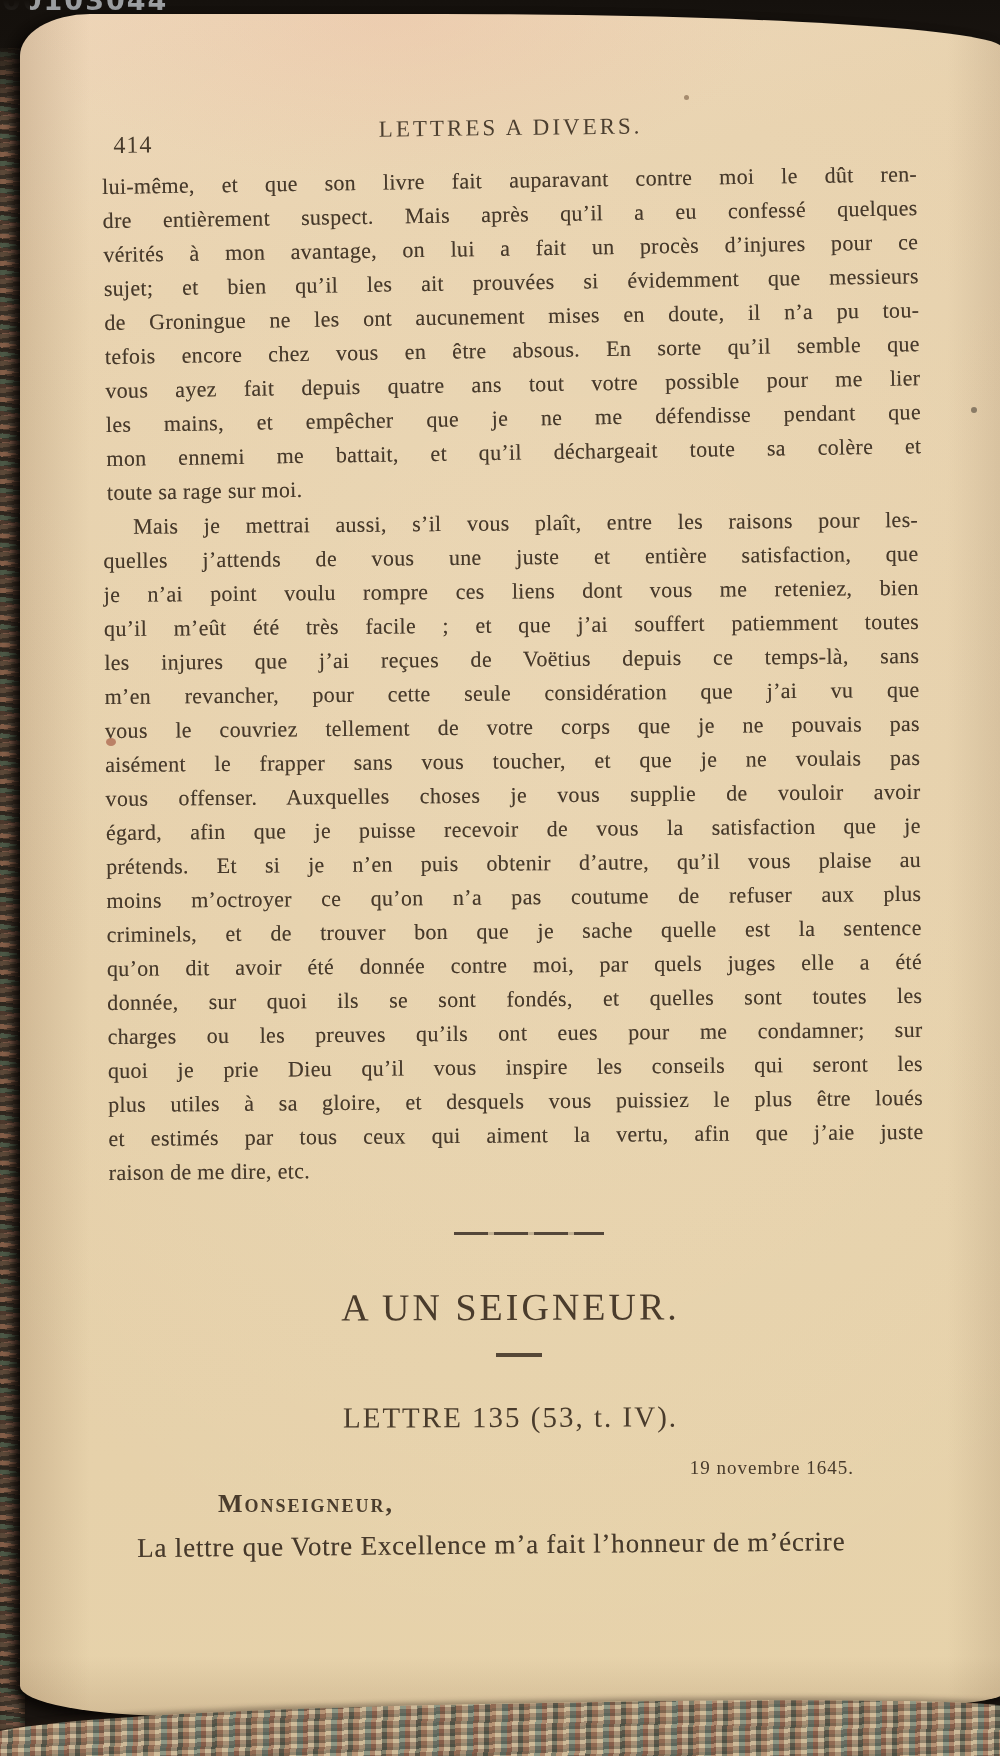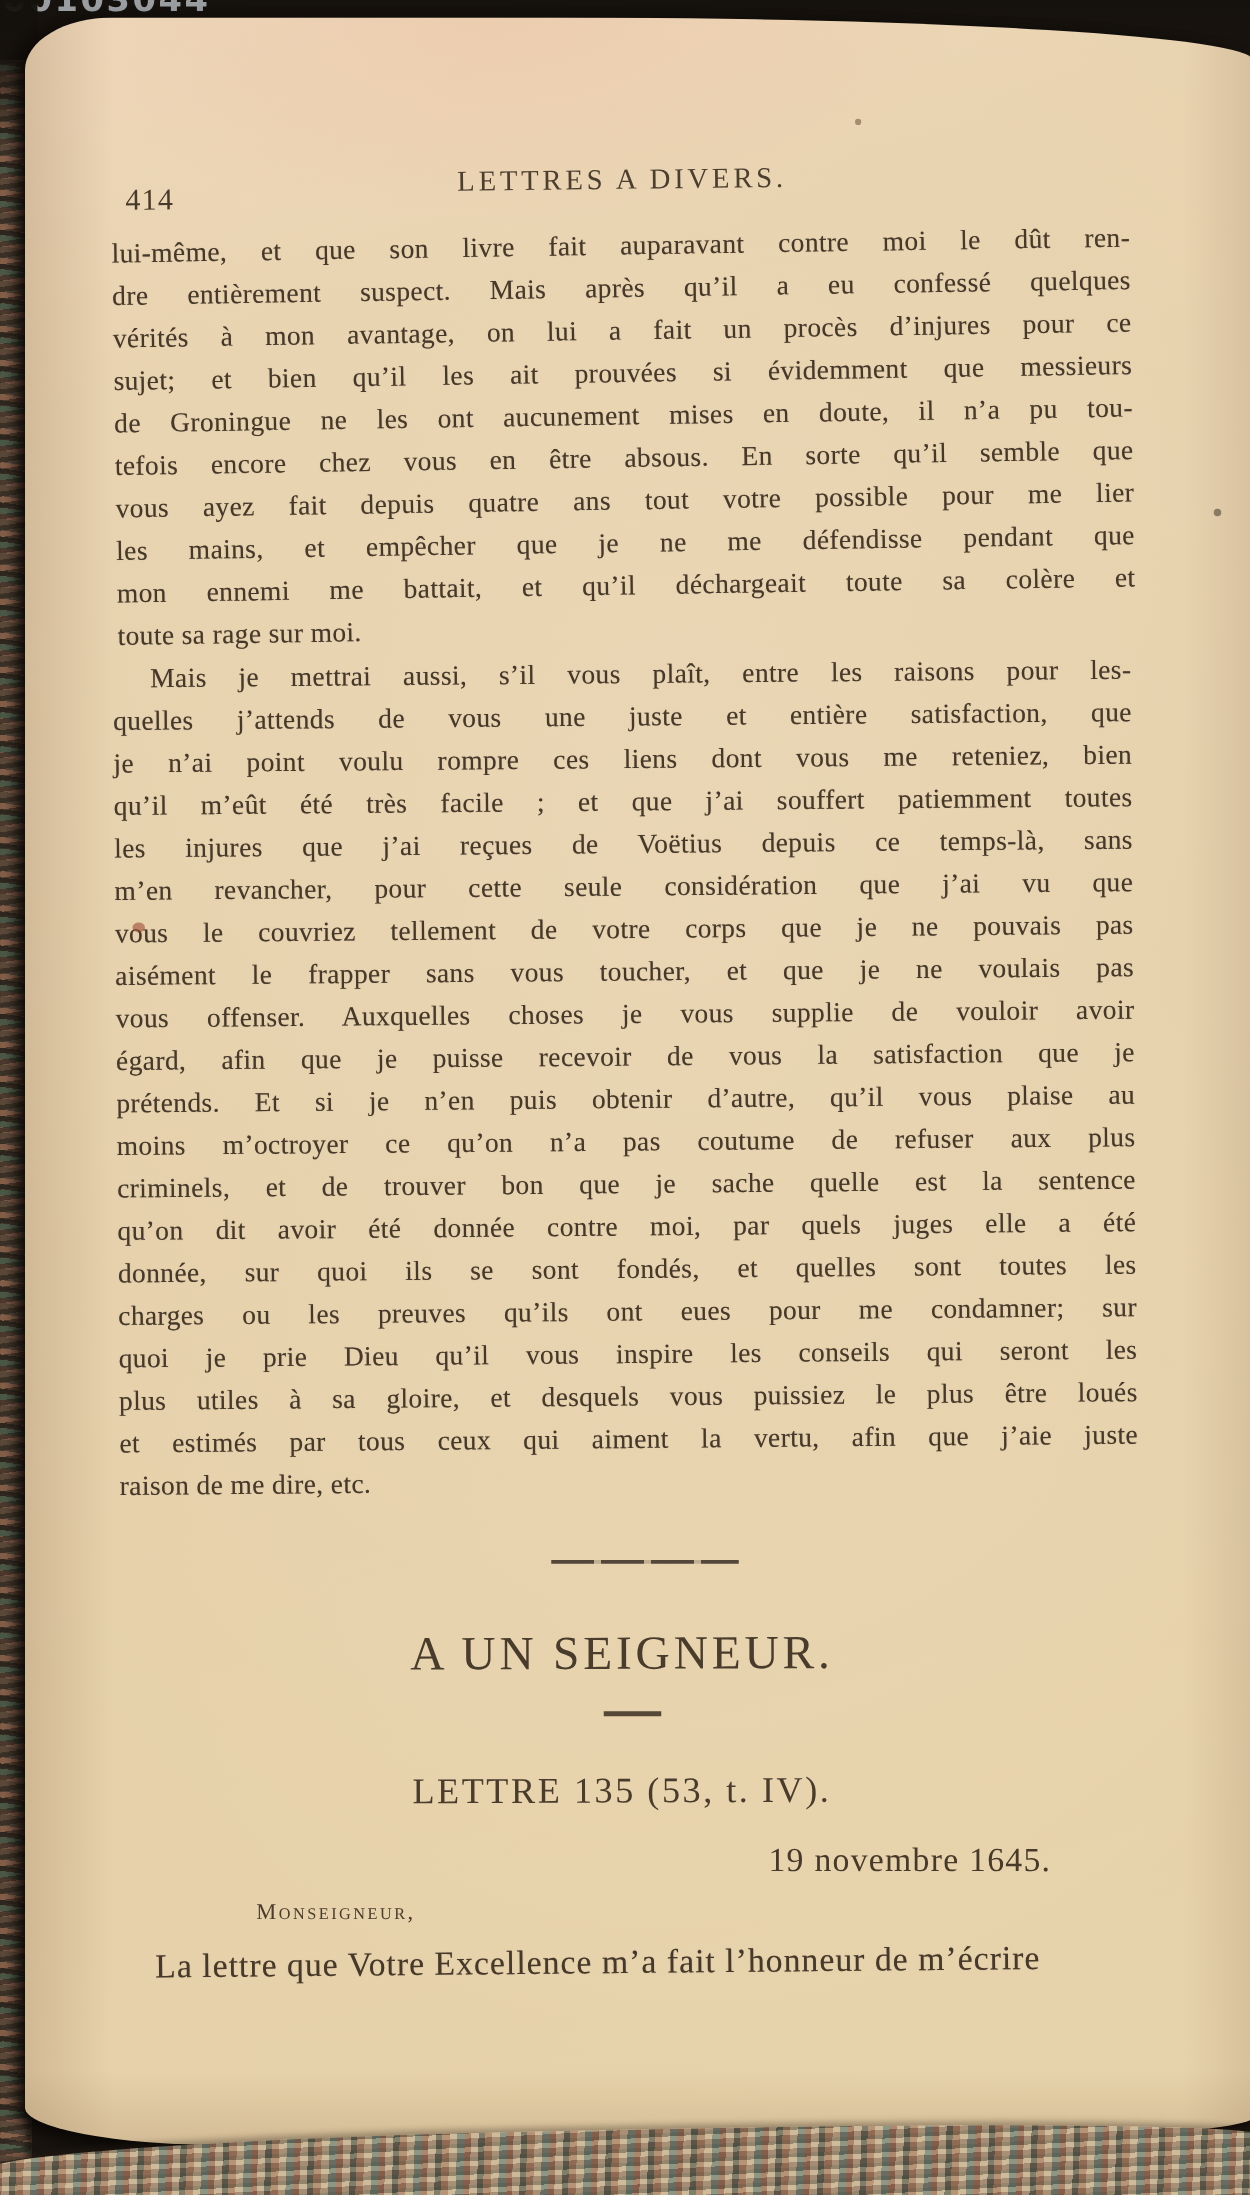--- a/index.html
+++ b/index.html
@@ -52,21 +52,21 @@
     border-top-left-radius:45% 22px;border-top-right-radius:45% 14px;
     background:
       repeating-linear-gradient(178deg,
         rgba(60,55,45,.38) 0 3px, rgba(214,196,162,.30) 3px 7px, rgba(92,62,50,.32) 7px 11px),
       repeating-linear-gradient(93deg,
         #6f8377 0 6px, #9a6c55 6px 11px, #c7b394 11px 17px,
         #596052 17px 22px, #a97f62 22px 28px, #cbb795 28px 34px);
     box-shadow:0 -3px 5px rgba(40,30,20,.35);
   }
   
-  .content{position:absolute;left:70px;top:104px;width:815px;color:#473a2b;margin-top:16px;}
+  .content{position:absolute;left:83px;top:104px;width:815px;color:#473a2b;}
   .head-row{position:relative;height:36px;transform:rotate(-0.7deg);transform-origin:0 0;}
   .folio{position:absolute;left:10px;top:14px;font-size:24px;letter-spacing:1px;}
   .running{
     position:absolute;left:0;right:0;top:2px;text-align:center;
     font-size:23px;letter-spacing:3px;color:#4c3f30;
   }
   .body{margin-top:16px;font-size:22px;letter-spacing:.3px;}
   .para{color:#46392b;text-shadow:0 0 .6px rgba(70,55,35,.45);}
   .para .line{line-height:34px;text-align:justify;text-align-last:justify;}
   .para .line:last-child{text-align-last:left;}
@@ -79,24 +79,24 @@
   }
   .heading{
     margin-top:50px;text-align:center;font-size:38px;line-height:44px;
     letter-spacing:3px;color:#4a3c2c;transform:rotate(-0.2deg);
   }
   .heading-dash{width:46px;height:4px;background:#564837;margin:24px auto 0;transform:translateX(8px);}
   .letter-title{
     margin-top:42px;text-align:center;font-size:29px;line-height:36px;
     letter-spacing:2px;color:#4a3c2c;transform:rotate(-0.2deg);
   }
-  .letter-date{margin-top:22px;text-align:right;padding-right:64px;font-size:27px;letter-spacing:1px;}
+  .letter-date{margin-top:22px;text-align:right;padding-right:64px;font-size:19px;letter-spacing:1px;}
   .salutation{
-    margin-top:10px;margin-left:115px;font-size:18px;line-height:30px;
-    font-variant:small-caps;letter-spacing:2px;color:#4a3c2c;
+    margin-top:10px;margin-left:115px;font-size:26px;line-height:30px;
+    font-variant:small-caps;letter-spacing:2px;color:#4a3c2c;font-weight:bold;
   }
   .opening{
     margin-top:14px;margin-left:34px;font-size:27px;letter-spacing:.8px;
     color:#46392b;transform:rotate(-0.55deg);transform-origin:0 0;
     text-shadow:0 0 .6px rgba(70,55,35,.45);
   }
   .speck{position:absolute;border-radius:50%;}
   .speck-a{left:106px;top:738px;width:10px;height:8px;background:rgba(150,62,42,.55);filter:blur(.5px);}
   .speck-b{left:971px;top:407px;width:6px;height:6px;background:rgba(80,70,58,.6);}
   .speck-c{left:684px;top:95px;width:5px;height:5px;background:rgba(110,80,55,.55);}

